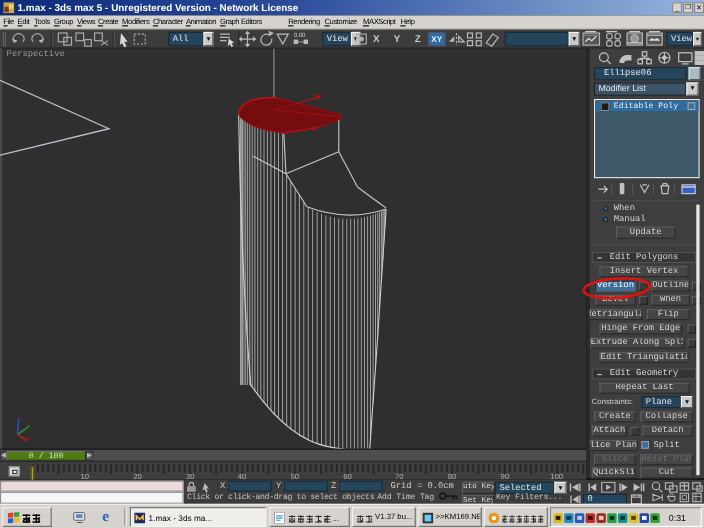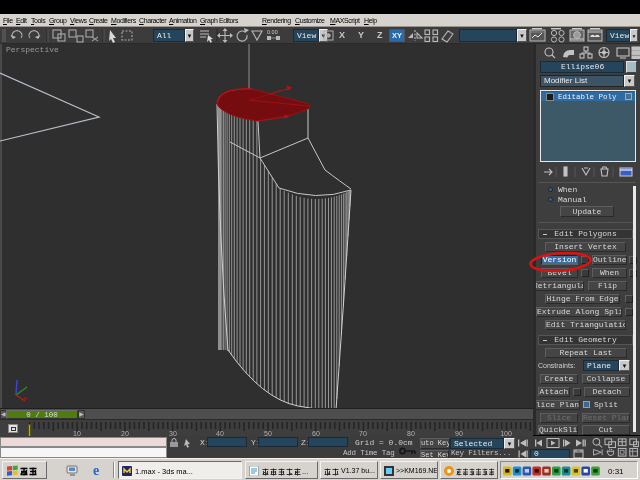--- a/index.html
+++ b/index.html
@@ -6,20 +6,31 @@
 .ab{position:absolute}
 .mono{font-family:"Liberation Mono",monospace}
 .btn{background:#454545;border-top:1px solid #5e5e5e;border-left:1px solid #5e5e5e;border-right:1px solid #2a2a2a;border-bottom:1px solid #2a2a2a;color:#d8d8d8;font-family:"Liberation Mono",monospace;font-size:8px;line-height:8px;text-align:center;overflow:hidden;white-space:nowrap}
 .sq{position:absolute;width:8px;height:8px;background:#3a3a3a;border-top:1px solid #606060;border-left:1px solid #606060;border-right:1px solid #222;border-bottom:1px solid #222}
 .fld{position:absolute;background:#24455c;border:1px solid #1a2a36;color:#e8e8e8;font-family:"Liberation Mono",monospace;font-size:8px;line-height:10px;overflow:hidden;white-space:nowrap}
 .ddarr{position:absolute;width:11px;background:#c9c9c9;border-top:1px solid #f0f0f0;border-left:1px solid #f0f0f0;border-right:1px solid #555;border-bottom:1px solid #555;color:#111;font-size:6px;text-align:center}
 .hdr{position:absolute;background:#343434;border:1px solid #555;color:#d8d8d8;font-family:"Liberation Mono",monospace;font-size:8px;line-height:8px;text-align:center}
 .tsk{position:absolute;top:2px;height:18px;background:#d6d3ce;border-top:1px solid #f4f2ef;border-left:1px solid #f4f2ef;border-right:1px solid #6a6a6a;border-bottom:1px solid #6a6a6a;font-size:7.5px;color:#000;overflow:hidden;white-space:nowrap}
 </style></head><body>
 <div id="scr">
+    <div class="ab" style="left:0;top:0;width:640px;height:14px;background:linear-gradient(90deg,#0d2a78 0%,#2a4a9a 40%,#7a9ccc 85%,#96b4e0 100%)">
+<svg class="ab" style="left:3px;top:2px" width="10" height="10" viewBox="0 0 10 10">
+        <rect x="0" y="0" width="10" height="10" fill="#caa850"></rect>
+        <rect x="1" y="4" width="4" height="5" fill="#7a3a10"></rect>
+        <rect x="5" y="2" width="4" height="4" fill="#e8d070"></rect>
+      </svg>
+<div class="ab" style="left:16px;top:2px;font-size:9px;font-weight:bold;color:#fff;letter-spacing:0">1.max - 3ds max 5 - Unregistered Version - Network License</div>
+<div class="ab" style="left:611px;top:2px;width:9px;height:10px;background:#d6d3ce;border:1px solid #888;font-size:7px;line-height:9px;text-align:center;color:#000">_</div>
+<div class="ab" style="left:621px;top:2px;width:9px;height:10px;background:#d6d3ce;border:1px solid #888;font-size:6px;line-height:9px;text-align:center;color:#000">❐</div>
+<div class="ab" style="left:631px;top:2px;width:9px;height:10px;background:#d6d3ce;border:1px solid #888;font-size:6.5px;line-height:9px;text-align:center;color:#000">✕</div>
+</div>
     <div class="ab" style="left:0;top:14px;width:640px;height:13px;background:#d6d3ce;border-bottom:1px solid #9a968e">
       <div class="ab" style="left:3px;top:2.5px;font-size:7px;letter-spacing:-0.4px;color:#000"><u style="text-decoration-thickness:0.5px">F</u>ile</div>
       <div class="ab" style="left:16px;top:2.5px;font-size:7px;letter-spacing:-0.4px;color:#000"><u style="text-decoration-thickness:0.5px">E</u>dit</div>
       <div class="ab" style="left:31px;top:2.5px;font-size:7px;letter-spacing:-0.4px;color:#000"><u style="text-decoration-thickness:0.5px">T</u>ools</div>
       <div class="ab" style="left:49px;top:2.5px;font-size:7px;letter-spacing:-0.4px;color:#000"><u style="text-decoration-thickness:0.5px">G</u>roup</div>
       <div class="ab" style="left:70px;top:2.5px;font-size:7px;letter-spacing:-0.4px;color:#000"><u style="text-decoration-thickness:0.5px">V</u>iews</div>
       <div class="ab" style="left:89px;top:2.5px;font-size:7px;letter-spacing:-0.4px;color:#000"><u style="text-decoration-thickness:0.5px">C</u>reate</div>
       <div class="ab" style="left:111px;top:2.5px;font-size:7px;letter-spacing:-0.4px;color:#000"><u style="text-decoration-thickness:0.5px">M</u>odifiers</div>
       <div class="ab" style="left:139px;top:2.5px;font-size:7px;letter-spacing:-0.4px;color:#000"><u style="text-decoration-thickness:0.5px">C</u>haracter</div>
       <div class="ab" style="left:169px;top:2.5px;font-size:7px;letter-spacing:-0.4px;color:#000"><u style="text-decoration-thickness:0.5px">A</u>nimation</div>
@@ -150,21 +161,21 @@
         <path d="M46,5v2M42,8V7h8v1"></path>
         <circle cx="64" cy="6.5" r="5"></circle>
         <circle cx="64" cy="6.5" r="1.5" fill="#c2c2c2"></circle>
         <path d="M64,1.5v10M59,6.5h10"></path>
         <rect x="77" y="2" width="12" height="8"></rect>
         <path d="M80,12h6"></path>
         <rect x="92" y="1" width="12" height="3.2" fill="#c2c2c2"></rect>
         <rect x="92" y="5.5" width="12" height="3.2" fill="#c2c2c2"></rect>
         <rect x="92" y="10" width="12" height="3.2" fill="#c2c2c2"></rect>
       </svg>
-      <div class="fld" style="left:4px;top:17px;width:84px;height:12px;padding-left:20px;line-height:10px">Ellipse06</div>
+      <div class="fld" style="left:4px;top:17px;width:84px;height:12px;padding-left:8px;line-height:10px">Ellipse06</div>
       <div class="ab" style="left:90px;top:17px;width:11px;height:12px;background:#a8bcc4;border-top:1px solid #d8e4e8;border-left:1px solid #d8e4e8;border-right:1px solid #444;border-bottom:1px solid #444"></div>
       <div class="ab" style="left:4px;top:31px;width:84px;height:12px;background:#3c5468;border:1px solid #222;color:#e8e8e8;font-size:8px;line-height:10px;padding-left:3px">Modifier List</div>
       <div class="ddarr" style="left:88px;top:31px;height:12px;line-height:11px">▼</div>
       <div class="ab" style="left:4px;top:46px;width:96px;height:72px;background:#3d5866;border:1px solid #e8e8e8">
         <div class="ab" style="left:0;top:1px;width:94px;height:9px;background:#2e6ba3"></div>
         <div class="ab" style="left:5px;top:1.5px;width:8px;height:8px;background:#1c1c1c;border:0.5px solid #888"></div>
         <div class="ab mono" style="left:17px;top:2px;font-size:7.5px;color:#f0f0f0">Editable Poly</div>
         <div class="ab" style="left:84px;top:2px;width:7px;height:7px;background:#4a7088;border:1px solid #9ab"></div>
       </div>
       <svg class="ab" style="left:6px;top:121px" width="94" height="13" viewBox="0 0 94 13" fill="none" stroke="#c2c2c2" stroke-width="1.1">
@@ -260,20 +271,21 @@
         <path d="M3,4V2.5a2,2 0 0 1 4,0V4"></path>
         <path d="M17,1l4,5-2.5.2L20,9l-1.8.7-1.2-2.9L15,8z" fill="#b9b9b9" stroke="none"></path>
       </svg>
       <div class="ab mono" style="left:200px;top:2px;font-size:8px;color:#ccc">X:</div>
       <div class="fld" style="left:207px;top:1px;width:40px;height:10px"></div>
       <div class="ab mono" style="left:251px;top:2px;font-size:8px;color:#ccc">Y:</div>
       <div class="fld" style="left:258px;top:1px;width:40px;height:10px"></div>
       <div class="ab mono" style="left:301px;top:2px;font-size:8px;color:#ccc">Z:</div>
       <div class="fld" style="left:308px;top:1px;width:40px;height:10px"></div>
       <div class="ab mono" style="left:355px;top:2px;font-size:8px;color:#ccc">Grid = 0.0cm</div>
+      <div class="ab mono" style="left:170px;top:13px;font-size:7.5px;color:#c4c4c4;letter-spacing:-0.35px">Click or click-and-drag to select objects</div>
       <div class="ab mono" style="left:343px;top:13px;font-size:7.5px;color:#c4c4c4;letter-spacing:-0.2px">Add Time Tag</div>
       <svg class="ab" style="left:399px;top:11px" width="18" height="8" viewBox="0 0 18 8">
         <circle cx="3.5" cy="4" r="2.6" fill="none" stroke="#181818" stroke-width="1.6"></circle>
         <path d="M6,4h10M13,4v3M16,4v3" stroke="#181818" stroke-width="1.6"></path>
       </svg>
       <div class="btn ab" style="left:420px;top:2px;width:30px;height:11px;line-height:9px;font-size:7px">uto Key</div>
       <div class="btn ab" style="left:420px;top:14px;width:29px;height:10px;line-height:8px;font-size:7px">Set Key</div>
       <div class="fld" style="left:450px;top:2px;width:54px;height:11px;padding-left:3px;line-height:9px">Selected</div>
       <div class="ddarr" style="left:504px;top:2px;height:11px;line-height:10px">▼</div>
       <div class="ab mono" style="left:451px;top:13px;font-size:7.5px;color:#c4c4c4;letter-spacing:-0.2px">Key Filters...</div>

